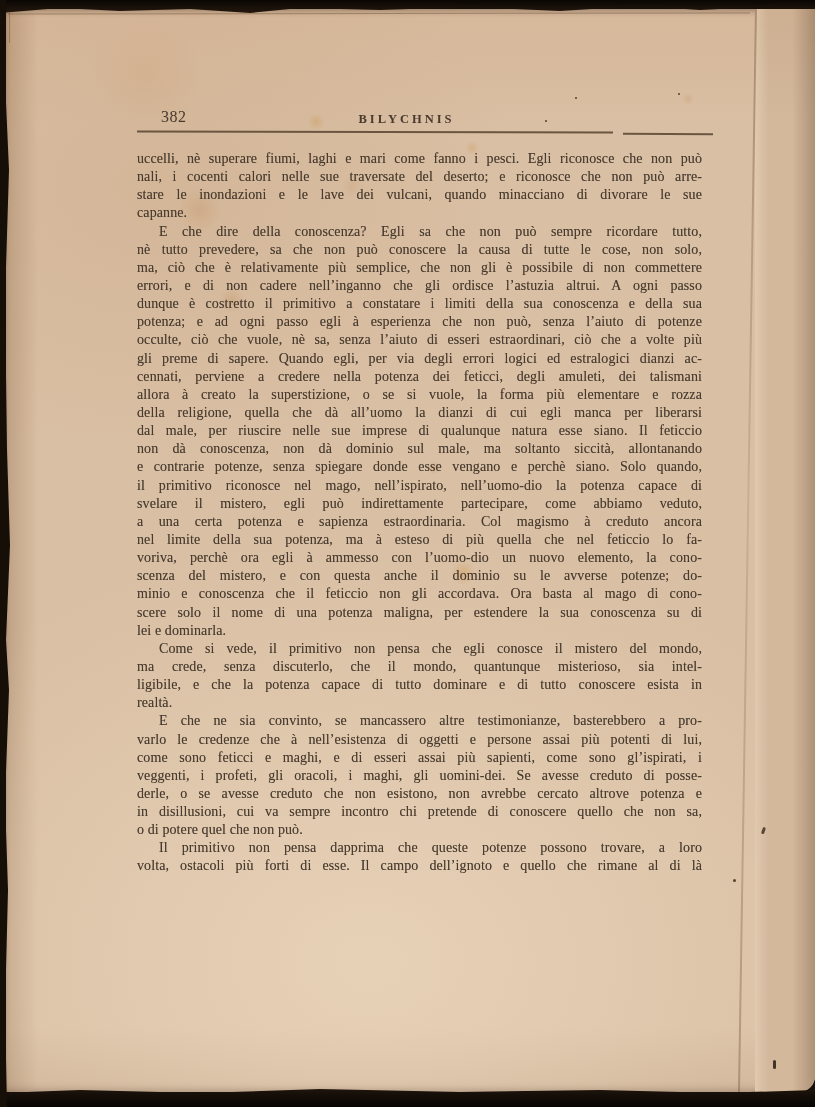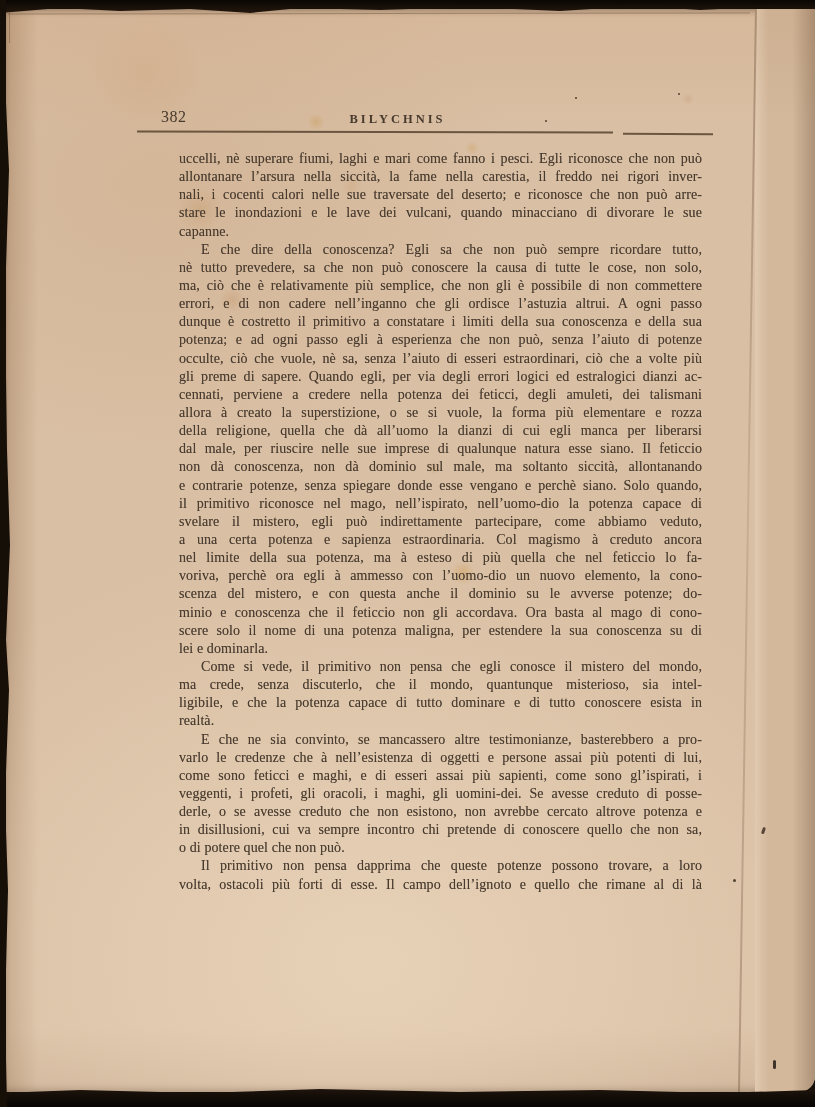--- a/index.html
+++ b/index.html
@@ -23,30 +23,30 @@
   .fore-edge{position:absolute;top:0;bottom:0;right:0;width:60px;background:#d3b89c;
         background-image:
           linear-gradient(90deg, rgba(255,242,222,.30), rgba(0,0,0,0) 22%),
           linear-gradient(270deg, rgba(96,68,44,.33), rgba(0,0,0,0) 38%),
           linear-gradient(180deg, rgba(190,150,115,.25), rgba(0,0,0,0) 10%);}
   .crease{position:absolute;left:749px;top:0;width:2px;height:1100px;
         background:linear-gradient(180deg, rgba(110,80,55,.45), rgba(110,80,55,.15) 45%, rgba(110,80,55,.4));
         transform:rotate(0.9deg);transform-origin:top left;}
   
   .pagenum{position:absolute;left:131px;top:99px;font-size:16px;color:#483a2d;letter-spacing:.5px;margin-left:24px;}
-  .journal{position:absolute;left:131px;top:103px;width:565px;text-align:center;
+  .journal{position:absolute;left:140px;top:103px;width:565px;text-align:center;
         transform:translateX(-22px);font-size:12.5px;font-weight:bold;letter-spacing:3px;color:#483a2d;}
   .rule{position:absolute;height:1.6px;background:#6a5640;}
   .rule1{left:131px;top:122px;width:476px;transform:rotate(0.12deg);}
   .rule2{left:617px;top:123.5px;width:90px;transform:rotate(0.25deg);}
   
   .text-block{position:absolute;left:131px;top:141px;width:565px;color:#473a2e;
         font-size:14px;letter-spacing:.1px;text-shadow:0 0 .4px rgba(71,58,46,.45);}
   .line{height:18.15px;line-height:18.15px;text-align:justify;text-align-last:justify;
-        overflow:hidden;white-space:nowrap;margin-left:42px;}
+        overflow:hidden;white-space:nowrap;}
   .line.indent{text-indent:22px;}
   .line.lastline{text-align-last:left;}
   
   .stain{position:absolute;border-radius:50%;pointer-events:none;}
   .speck{position:absolute;background:#53422f;border-radius:2px;pointer-events:none;}
   
   .edge{position:absolute;pointer-events:none;}
   .edge.top{left:0;top:0;width:815px;height:16px;
      background:linear-gradient(180deg,#090604,#1c120a 55%,#2b1c11);
      clip-path:polygon(0 0,815px 0,815px 9px,760px 7px,700px 10px,640px 6px,560px 11px,470px 7px,
@@ -81,21 +81,20 @@
 
     <div>
       <span class="pagenum">382</span>
       <span class="journal">BILYCHNIS</span>
       <div class="rule rule1"></div>
       <div class="rule rule2"></div>
     </div>
 
     <div class="text-block">
         <div class="line">uccelli, nè superare fiumi, laghi e mari come fanno i pesci. Egli riconosce che non può</div>
-        <div class="line">allontanare l’arsura nella siccità, la fame nella carestia, il freddo nei rigori inver-</div>
         <div class="line">nali, i cocenti calori nelle sue traversate del deserto; e riconosce che non può arre-</div>
         <div class="line">stare le inondazioni e le lave dei vulcani, quando minacciano di divorare le sue</div>
         <div class="line lastline">capanne.</div>
         <div class="line indent">E che dire della conoscenza? Egli sa che non può sempre ricordare tutto,</div>
         <div class="line">nè tutto prevedere, sa che non può conoscere la causa di tutte le cose, non solo,</div>
         <div class="line">ma, ciò che è relativamente più semplice, che non gli è possibile di non commettere</div>
         <div class="line">errori, e di non cadere nell’inganno che gli ordisce l’astuzia altrui. A ogni passo</div>
         <div class="line">dunque è costretto il primitivo a constatare i limiti della sua conoscenza e della sua</div>
         <div class="line">potenza; e ad ogni passo egli à esperienza che non può, senza l’aiuto di potenze</div>
         <div class="line">occulte, ciò che vuole, nè sa, senza l’aiuto di esseri estraordinari, ciò che a volte più</div>

